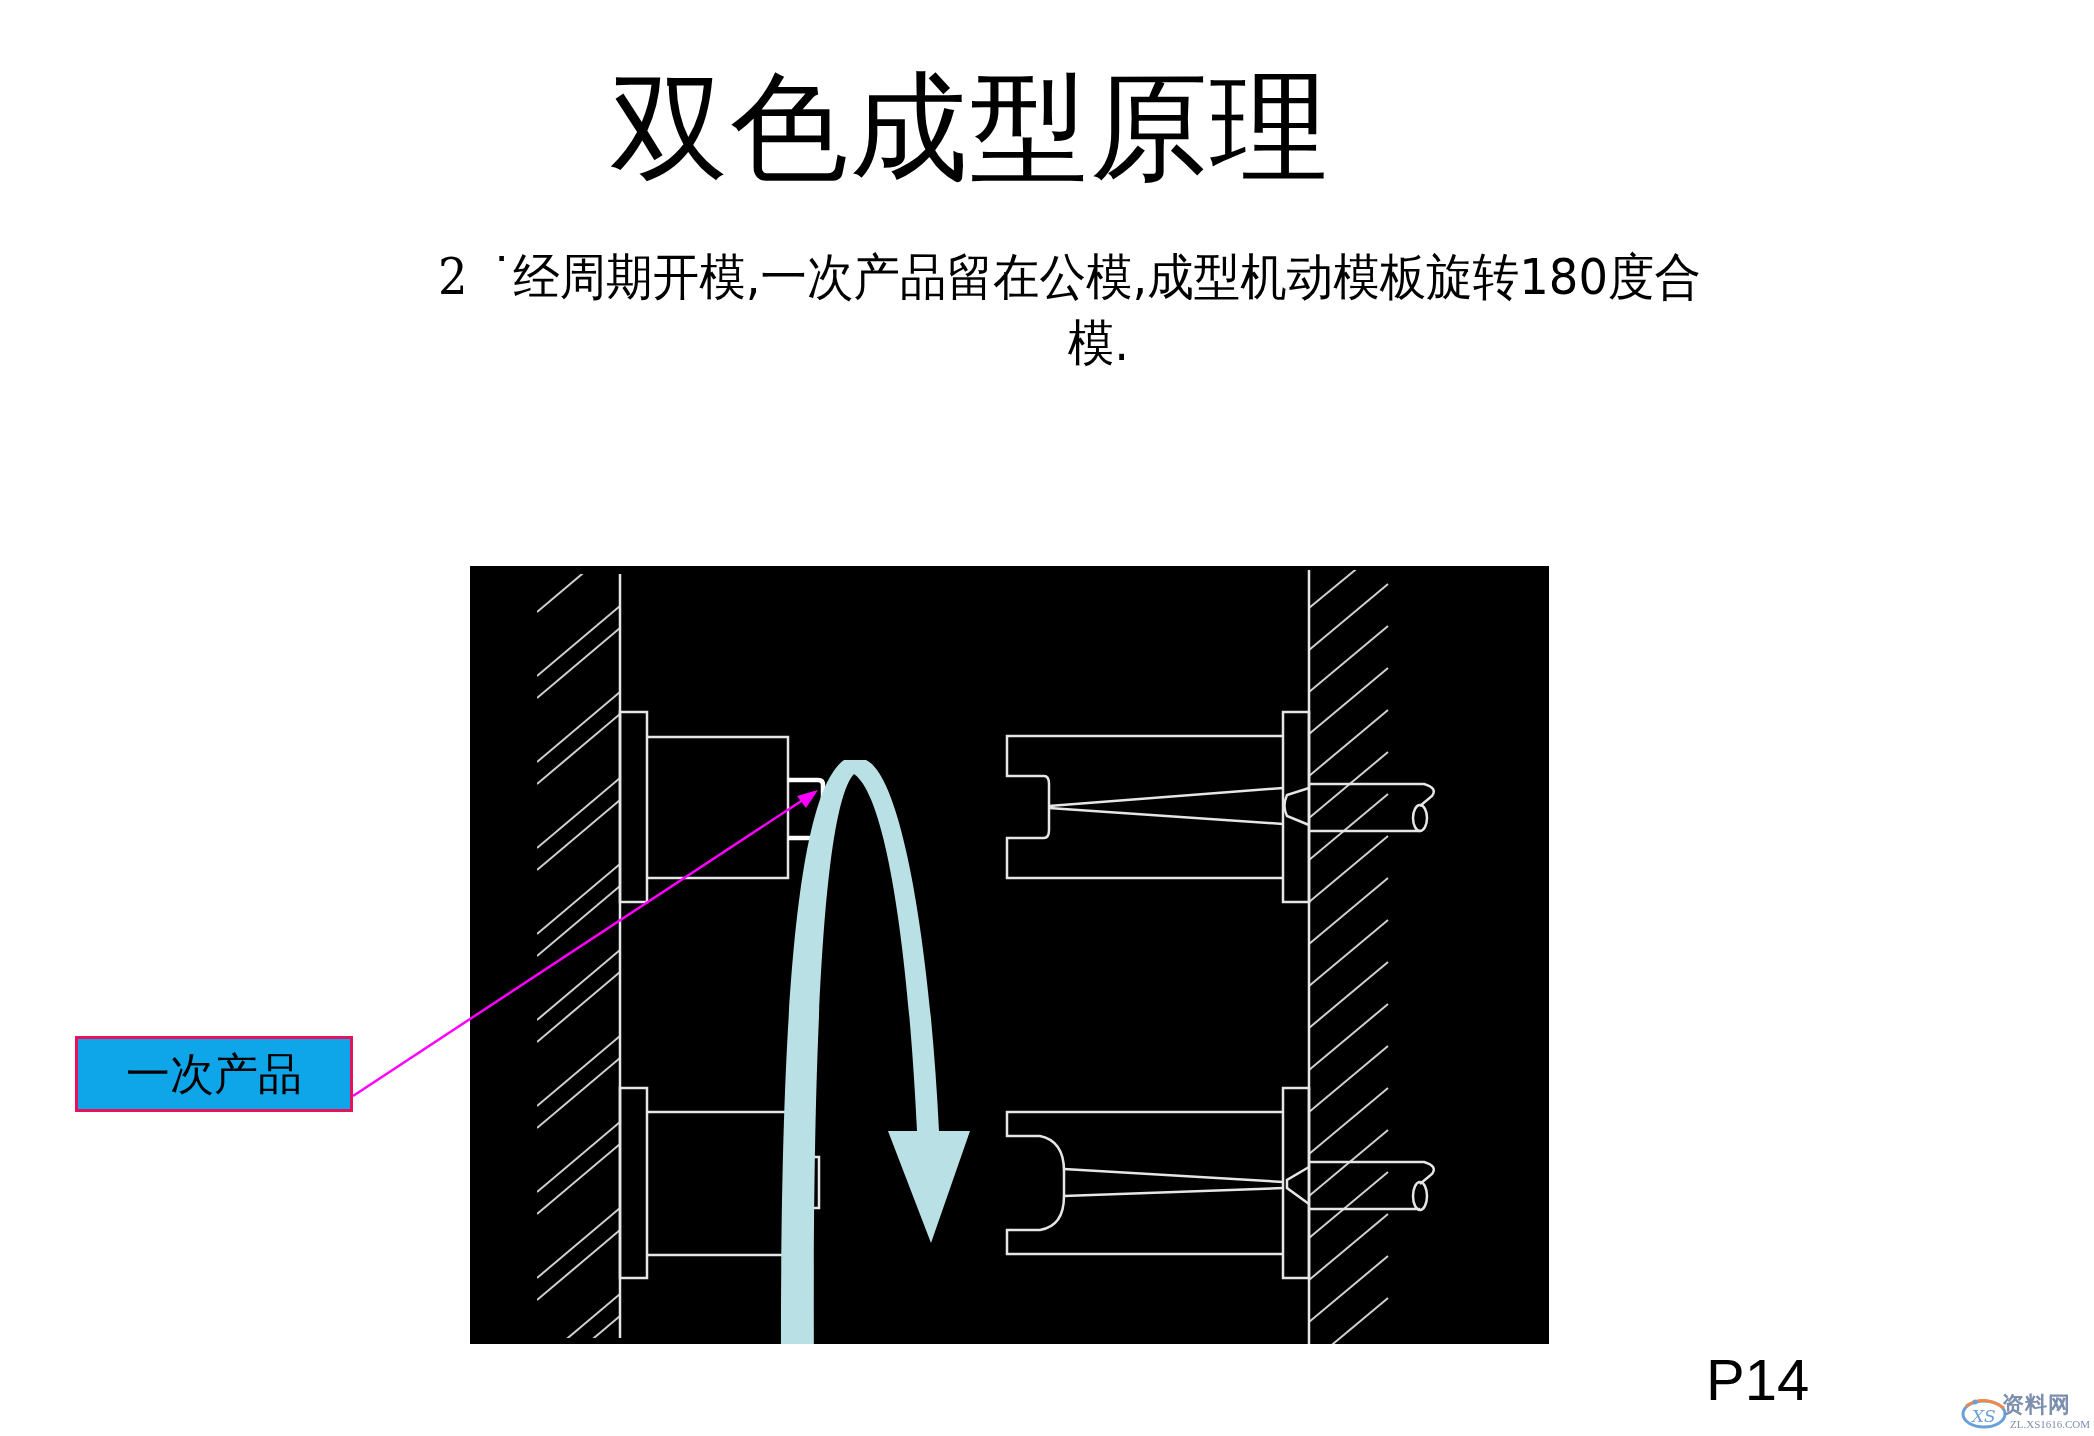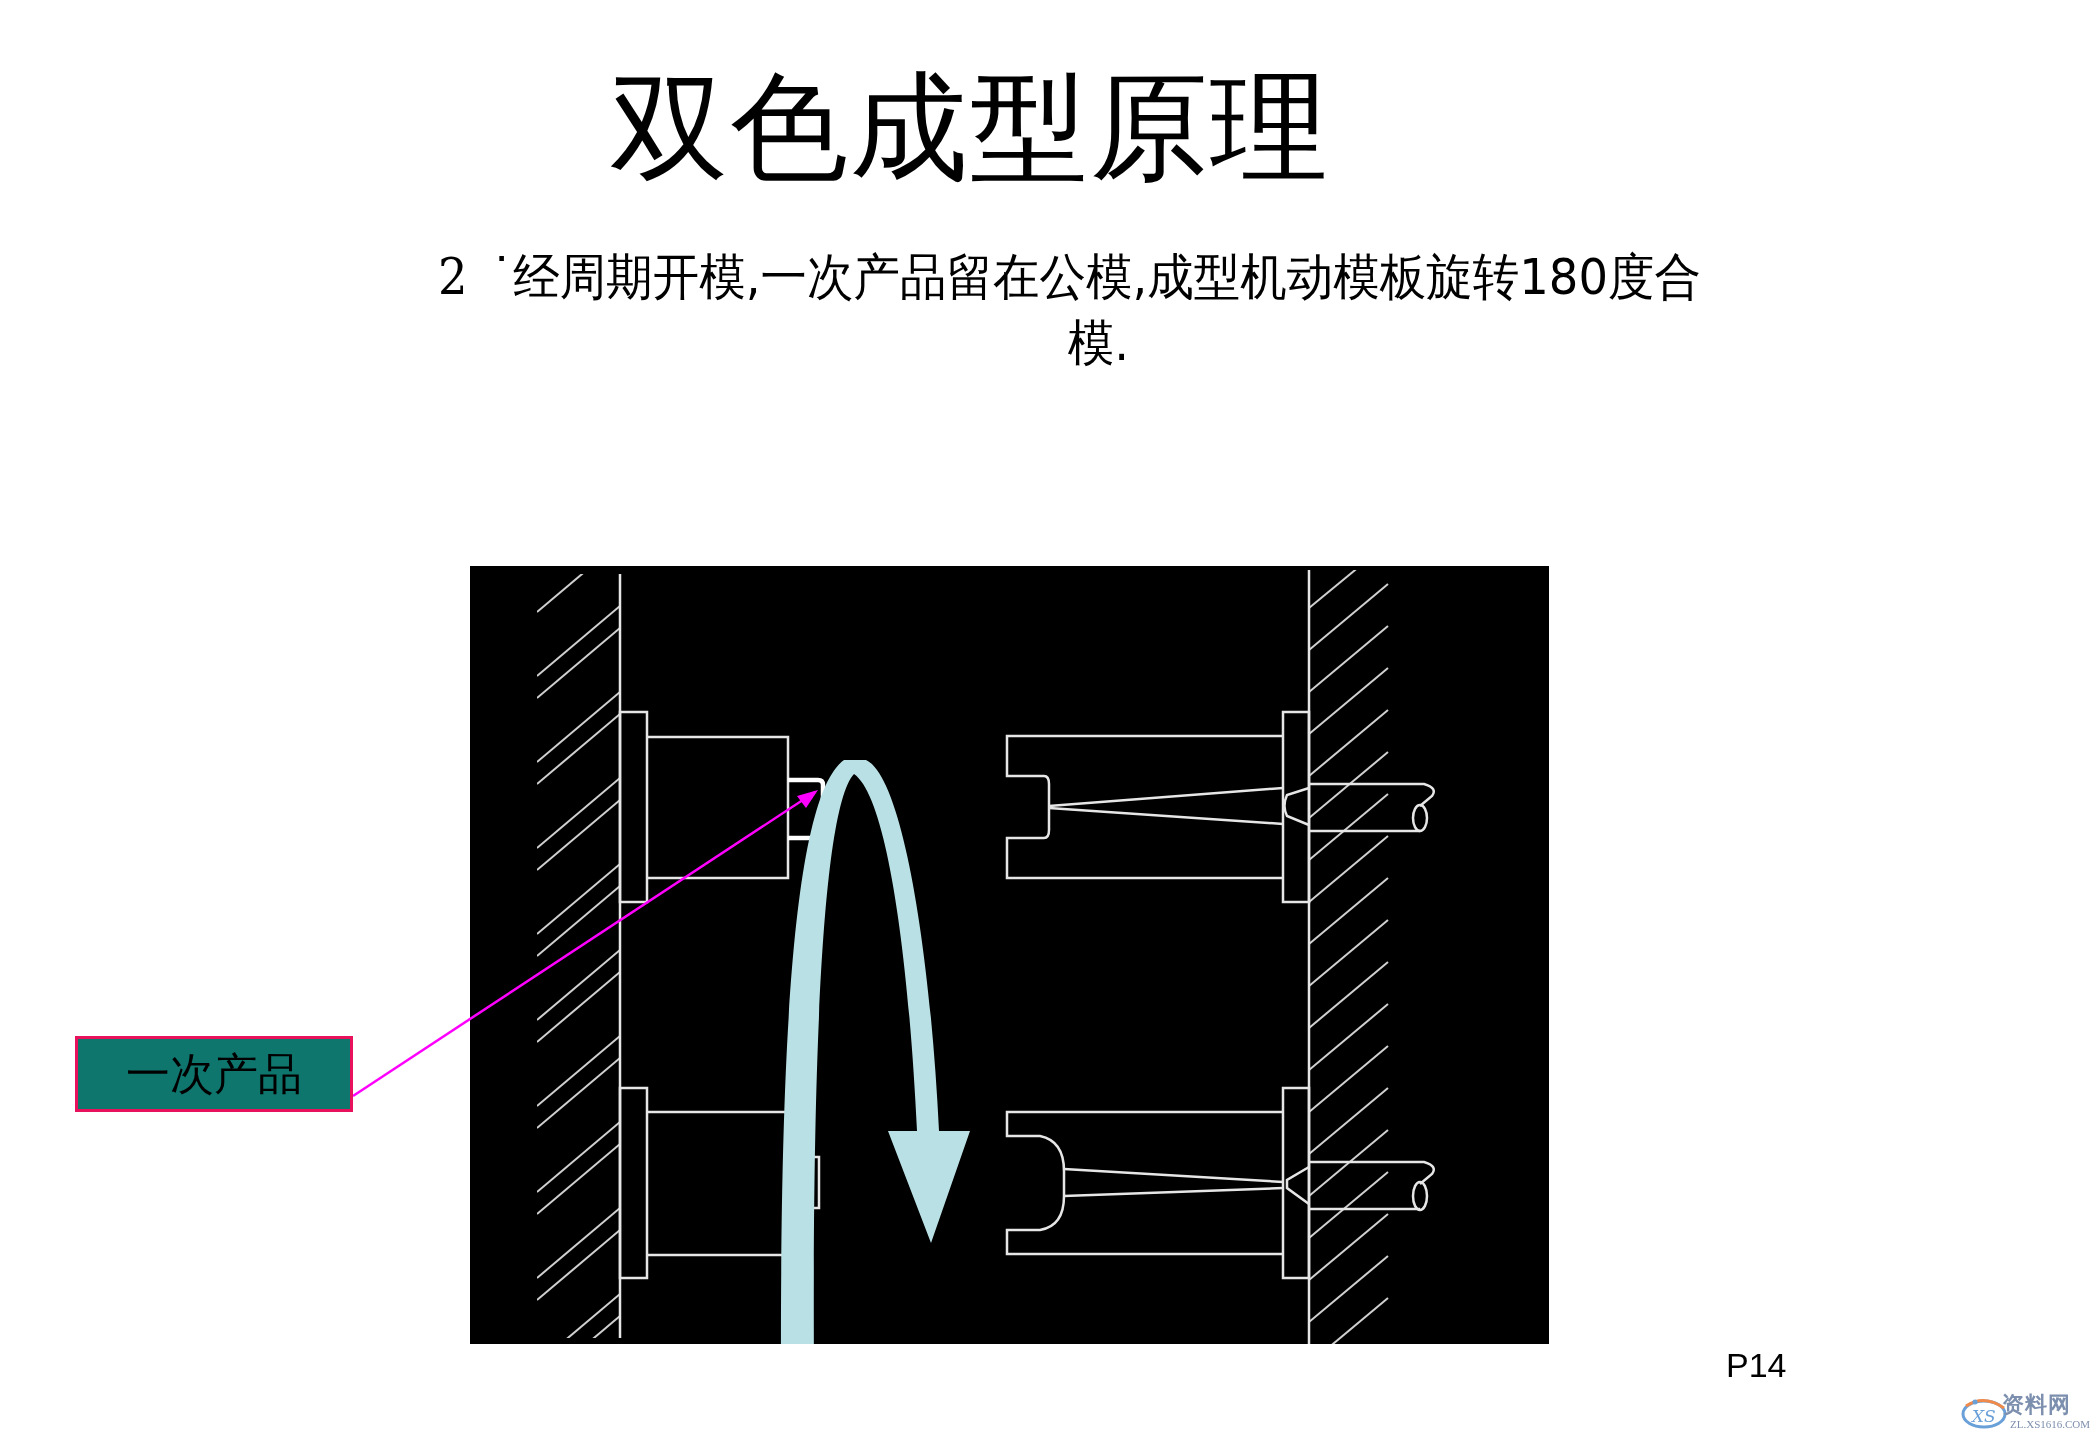--- a/index.html
+++ b/index.html
@@ -17,27 +17,26 @@
     }
     .step .num { font-family: "DejaVu Serif", "Liberation Serif", serif; margin-right: 24px; }
     .step .line2 { display: block; text-align: center; padding-left: 0; }
     .diagram {
       position: absolute; left: 470px; top: 566px; width: 1079px; height: 778px; background: #000;
     }
     .diagram svg { display: block; }
     .callout {
       position: absolute; left: 75px; top: 1036px; width: 278px; height: 76px;
       border: 3px solid #e8125c; box-sizing: border-box; display: flex; align-items: center; justify-content: center;
-      font-size: 44px; font-family: Liberation Mono, monospace; background: #0f766e;
+      font-size: 44px; font-family: Liberation Mono, monospace; background: #0ea5e9;
     }
     .leader { position: absolute; left: 0; top: 0; pointer-events: none; }
     .page-num {
-      position: absolute; left: 1706px; top: 1346px; font-size: 34px;
+      position: absolute; left: 1706px; top: 1346px; font-size: 58px;
       font-family: "Liberation Sans", "DejaVu Sans", sans-serif;
-      margin-left: 20px;
     }
     .watermark {
       position: absolute; left: 1960px; top: 1390px; width: 134px; height: 46px;
     }
     .wm-logo { position: absolute; left: 0; top: 2px; }
     .wm-cn {
       position: absolute; left: 42px; top: 0px; font-size: 22px; font-weight: bold; color: #7d8fae;
       font-family: "DejaVu Sans", sans-serif; letter-spacing: 1px;
     }
     .wm-url {

